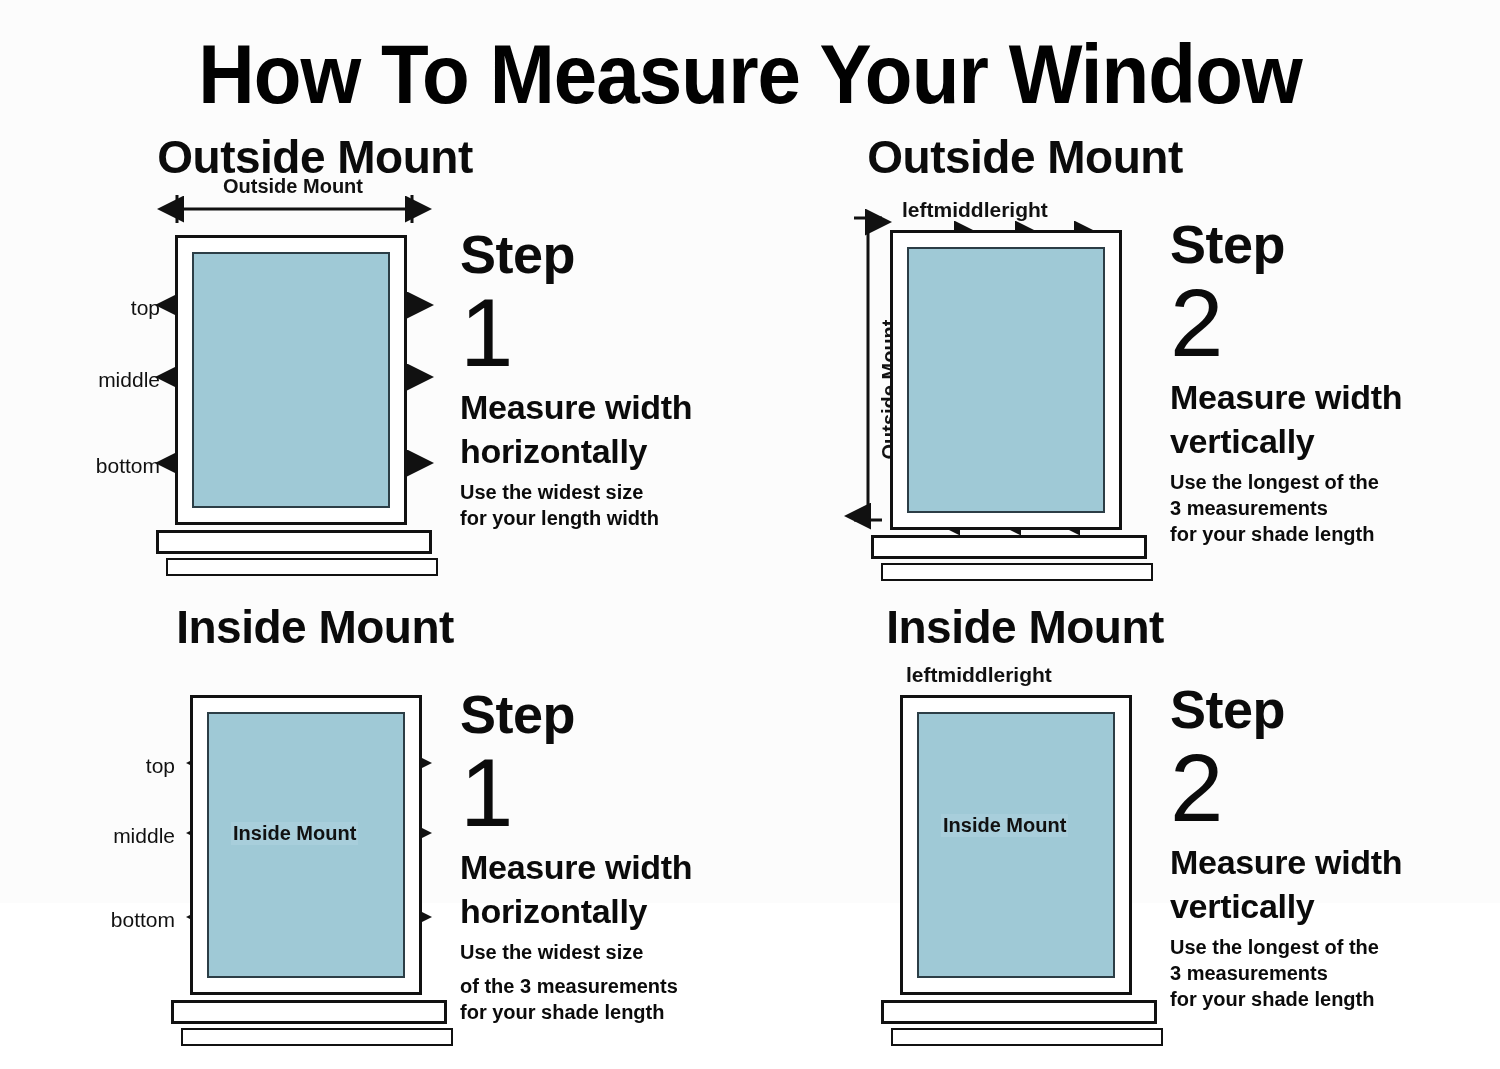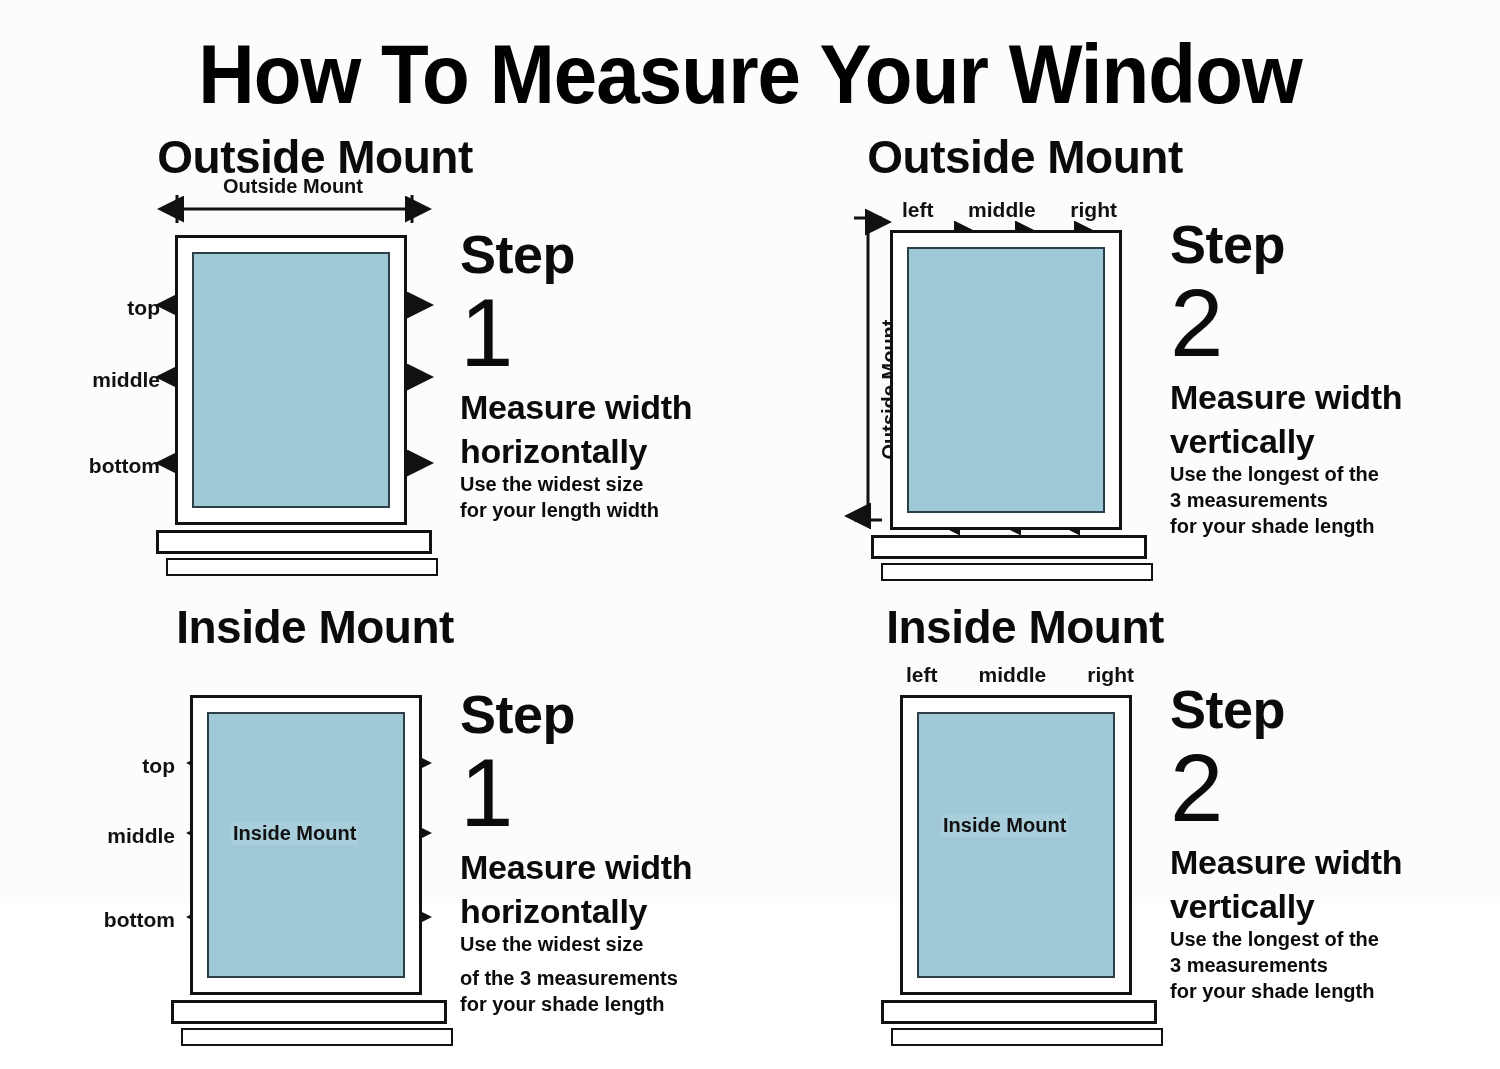--- a/index.html
+++ b/index.html
@@ -98,35 +98,35 @@
     background: #ffffff;
     border: 2.5px solid #111111;
   }
 
   
   .side-label {
     position: absolute;
     right: 100%;
     margin-right: 18px;
     font-size: 21px;
-    font-weight: bold;
+    font-weight: normal;
     color: #111111;
     white-space: nowrap;
     transform: translateY(-50%);
     text-align: right;
   }
 
   
   .top-labels {
     position: absolute;
     top: -32px;
     left: 12px;
     width: 215px;
     display: flex;
-    justify-content: space-between;
+    justify-content: flex-start;
     font-size: 21px;
     font-weight: bold;
     color: #111111;
   }
   .top-labels.inside { left: 6px; width: 228px; }
 
   
   .arrows {
     position: absolute;
     left: -40px;
@@ -192,21 +192,21 @@
     font-size: 34px;
     font-weight: bold;
     line-height: 40px;
     margin-top: 4px;
     letter-spacing: -0.3px;
   }
   .step-sub {
     font-size: 20px;
     font-weight: bold;
     line-height: 26px;
-    margin-top: 0;
+    margin-top: 8px;
   }
 </style>
 </head>
 <body>
 
 <div id="page">
 
   <div class="main-title">How To Measure Your Window</div>
 
   <div class="panel" id="panel-tl">

